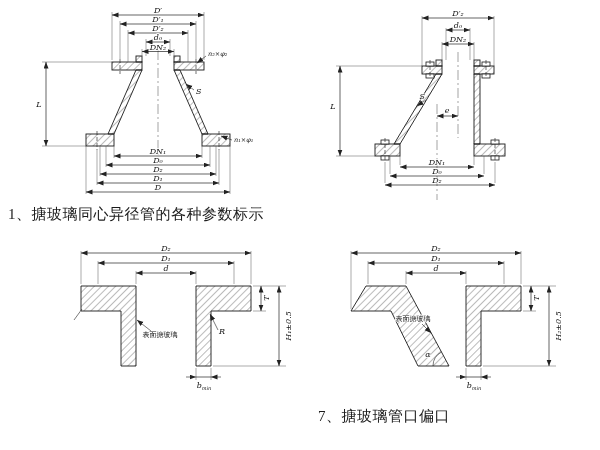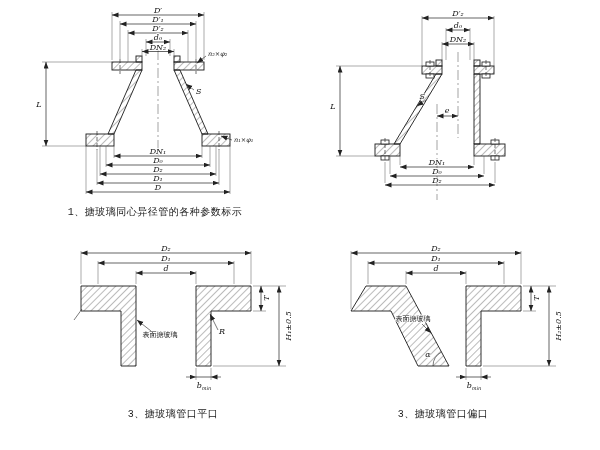--- a/index.html
+++ b/index.html
@@ -1,18 +1,18 @@
 <!DOCTYPE html>
 <html><head>
 <meta charset="utf-8">
 <style>
   html,body{margin:0;padding:0;background:#fff;}
   #stage{position:relative;width:600px;height:450px;background:#fff;font-family:"DejaVu Sans",sans-serif;overflow:hidden;}
   .fig{position:absolute;}
-  .caption{position:absolute;text-align:center;font-size:10px;color:#1a1a1a;letter-spacing:.5px;font-family:Liberation Mono, monospace;}
+  .caption{position:absolute;text-align:left;font-size:15px;color:#1a1a1a;letter-spacing:.5px;font-family:Liberation Serif, serif;}
   svg text{font-family:"DejaVu Serif",serif;font-style:italic;font-size:8px;fill:#111;
            paint-order:stroke;stroke:#fff;stroke-width:1.4px;}
   svg text.cjk{font-family:"DejaVu Sans",sans-serif;font-style:normal;font-size:7px;}
   svg text.sm{font-size:6.5px;}
   svg tspan.sub{font-size:5px;}
   .sec{stroke:#1a1a1a;stroke-width:.9;}
   .ext{stroke:#555;stroke-width:.5;fill:none;}
   .dln{stroke:#222;stroke-width:.7;fill:none;}
   .bolt{stroke:#333;stroke-width:.7;fill:none;stroke-dasharray:4 2;}
   .cl{stroke:#666;stroke-width:.6;fill:none;stroke-dasharray:10 3 2 3;}
@@ -185,21 +185,20 @@
 
     <text x="118" y="11" text-anchor="middle">D₂</text>
     <text x="118" y="21" text-anchor="middle">D₁</text>
     <text x="118" y="31" text-anchor="middle">d</text>
     <text x="112" y="97" class="cjk" text-anchor="middle">表面搪玻璃</text>
     <text x="171" y="94">R</text>
     <text x="221" y="58" text-anchor="middle" transform="rotate(-90 221 58)">T</text>
     <text x="243" y="86" text-anchor="middle" transform="rotate(-90 243 86)">H₁±0.5</text>
     <text x="156" y="148" text-anchor="middle"><tspan>b</tspan><tspan class="sub" dy="1.5">min</tspan></text>
   </svg>
-  <div class="caption" style="left:48px;top:407px;width:250px">3、搪玻璃管口平口</div>
 
   <svg class="fig" style="left:318px;top:240px" width="250" height="165" viewBox="0 0 250 165">
     <defs>
       <marker id="aD" markerWidth="7" markerHeight="6" refX="6.5" refY="2.5" orient="auto-start-reverse" markerUnits="userSpaceOnUse">
         <path d="M0,0 L6.5,2.5 L0,5 z" fill="#222"></path>
       </marker>
       <pattern id="hD" patternUnits="userSpaceOnUse" width="5" height="5" patternTransform="rotate(45)">
         <line x1="0" y1="0" x2="0" y2="5" stroke="#555" stroke-width="0.8"></line>
       </pattern>
     </defs>
@@ -227,15 +226,15 @@
 
     <text x="118" y="11" text-anchor="middle">D₂</text>
     <text x="118" y="21" text-anchor="middle">D₁</text>
     <text x="118" y="31" text-anchor="middle">d</text>
     <text x="95" y="81" class="cjk" text-anchor="middle">表面搪玻璃</text>
     <text x="110" y="117" text-anchor="middle">α</text>
     <text x="221" y="58" text-anchor="middle" transform="rotate(-90 221 58)">T</text>
     <text x="243" y="86" text-anchor="middle" transform="rotate(-90 243 86)">H₂±0.5</text>
     <text x="156" y="148" text-anchor="middle"><tspan>b</tspan><tspan class="sub" dy="1.5">min</tspan></text>
   </svg>
-  <div class="caption" style="left:318px;top:407px;width:250px">3、搪玻璃管口偏口</div>
+  <div class="caption" style="left:318px;top:407px;width:250px">7、搪玻璃管口偏口</div>
 
 </div>
 
 </body></html>

